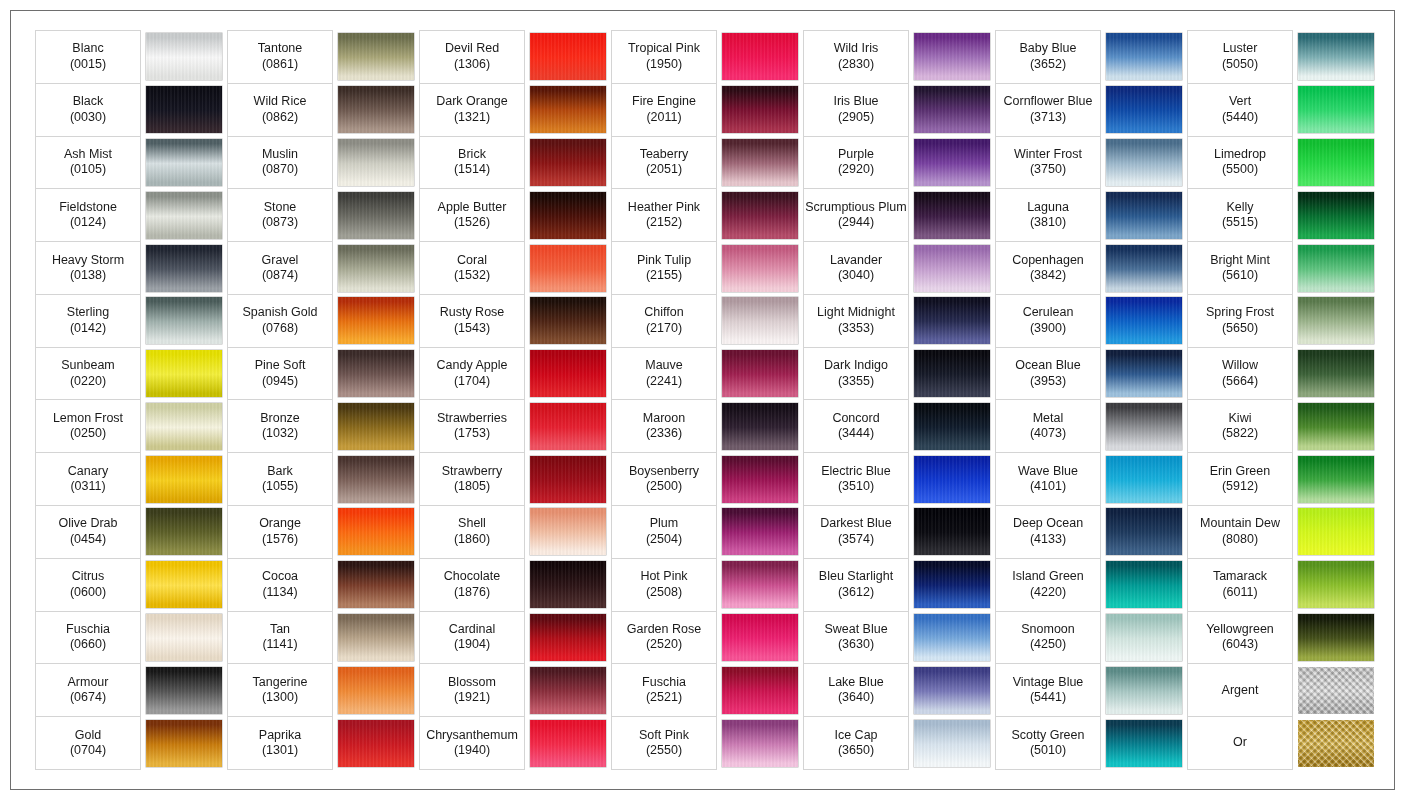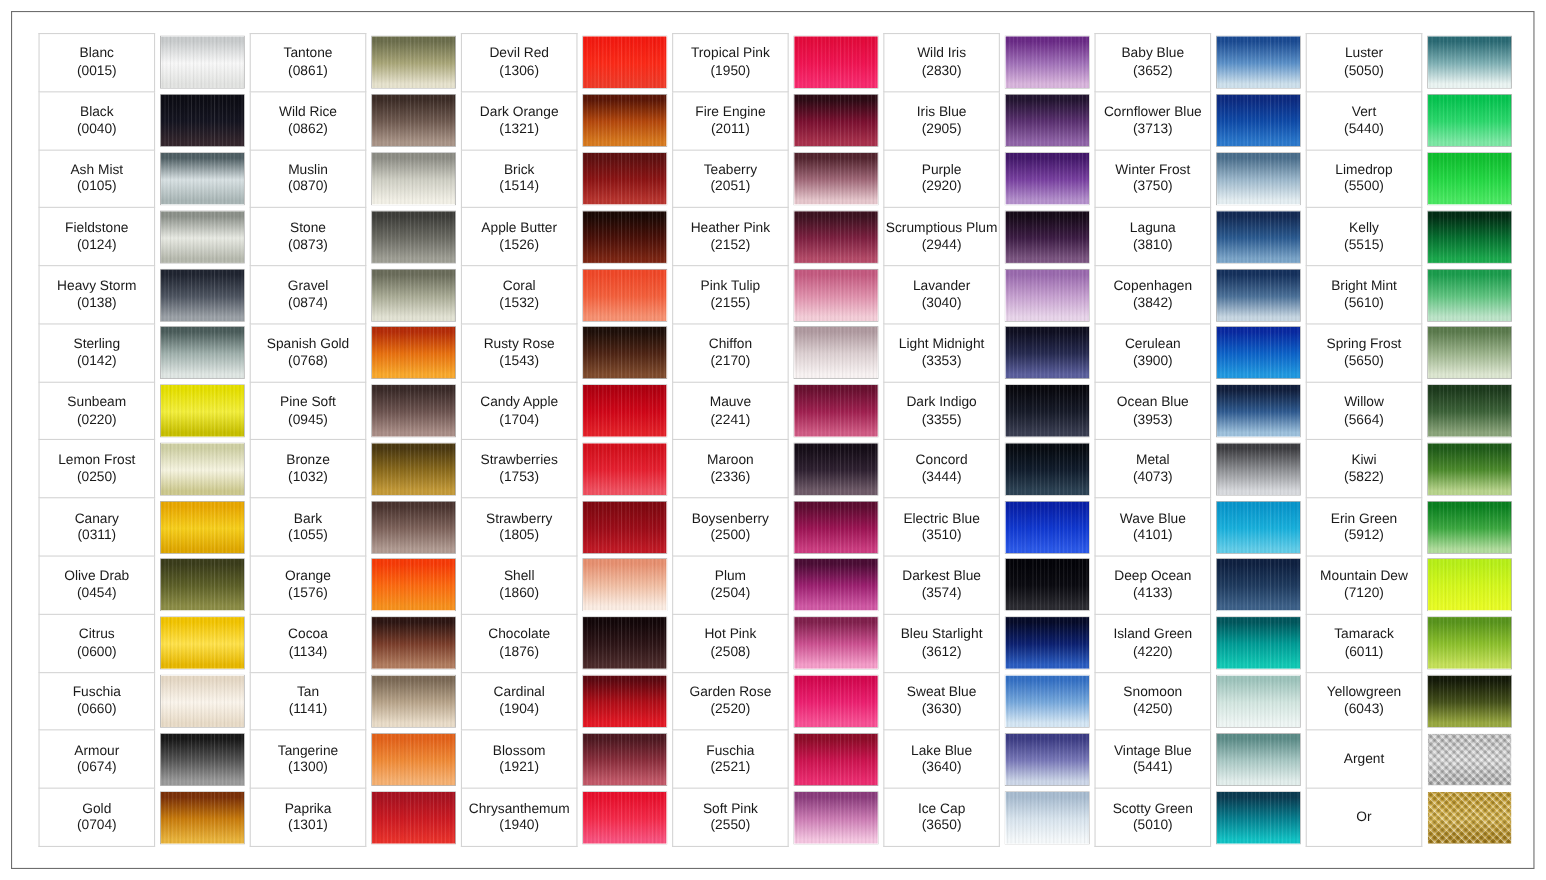--- a/index.html
+++ b/index.html
@@ -172,21 +172,21 @@
           <td class="sw-cell">
             <div class="swatch">
               <div class="base" style="background: linear-gradient(rgb(42, 106, 116) 0%, rgb(42, 106, 116) 10%, rgb(126, 176, 180) 52%, rgb(234, 244, 242) 92%, rgb(234, 244, 242) 100%);"></div>
               <div class="threads"></div>
             </div>
           </td>
         </tr>
         <tr>
           <td class="name-cell">
             <span class="name-line">Black</span>
-            <span class="code-line">(0040)</span>
+            <span class="code-line">(0030)</span>
           </td>
           <td class="sw-cell">
             <div class="swatch">
               <div class="base" style="background: linear-gradient(rgb(12, 12, 20) 0%, rgb(12, 12, 20) 10%, rgb(20, 20, 32) 52%, rgb(51, 37, 44) 92%, rgb(51, 37, 44) 100%);"></div>
               <div class="threads"></div>
             </div>
           </td>
           <td class="name-cell">
             <span class="name-line">Wild Rice</span>
             <span class="code-line">(0862)</span>
@@ -808,21 +808,21 @@
             <span class="code-line">(4133)</span>
           </td>
           <td class="sw-cell">
             <div class="swatch">
               <div class="base" style="background: linear-gradient(rgb(14, 32, 64) 0%, rgb(14, 32, 64) 10%, rgb(30, 58, 94) 52%, rgb(60, 96, 136) 92%, rgb(60, 96, 136) 100%);"></div>
               <div class="threads"></div>
             </div>
           </td>
           <td class="name-cell">
             <span class="name-line">Mountain Dew</span>
-            <span class="code-line">(7120)</span>
+            <span class="code-line">(8080)</span>
           </td>
           <td class="sw-cell">
             <div class="swatch">
               <div class="base" style="background: linear-gradient(rgb(184, 240, 24) 0%, rgb(184, 240, 24) 10%, rgb(212, 248, 28) 52%, rgb(232, 252, 36) 92%, rgb(232, 252, 36) 100%);"></div>
               <div class="threads"></div>
             </div>
           </td>
         </tr>
         <tr>
           <td class="name-cell">

